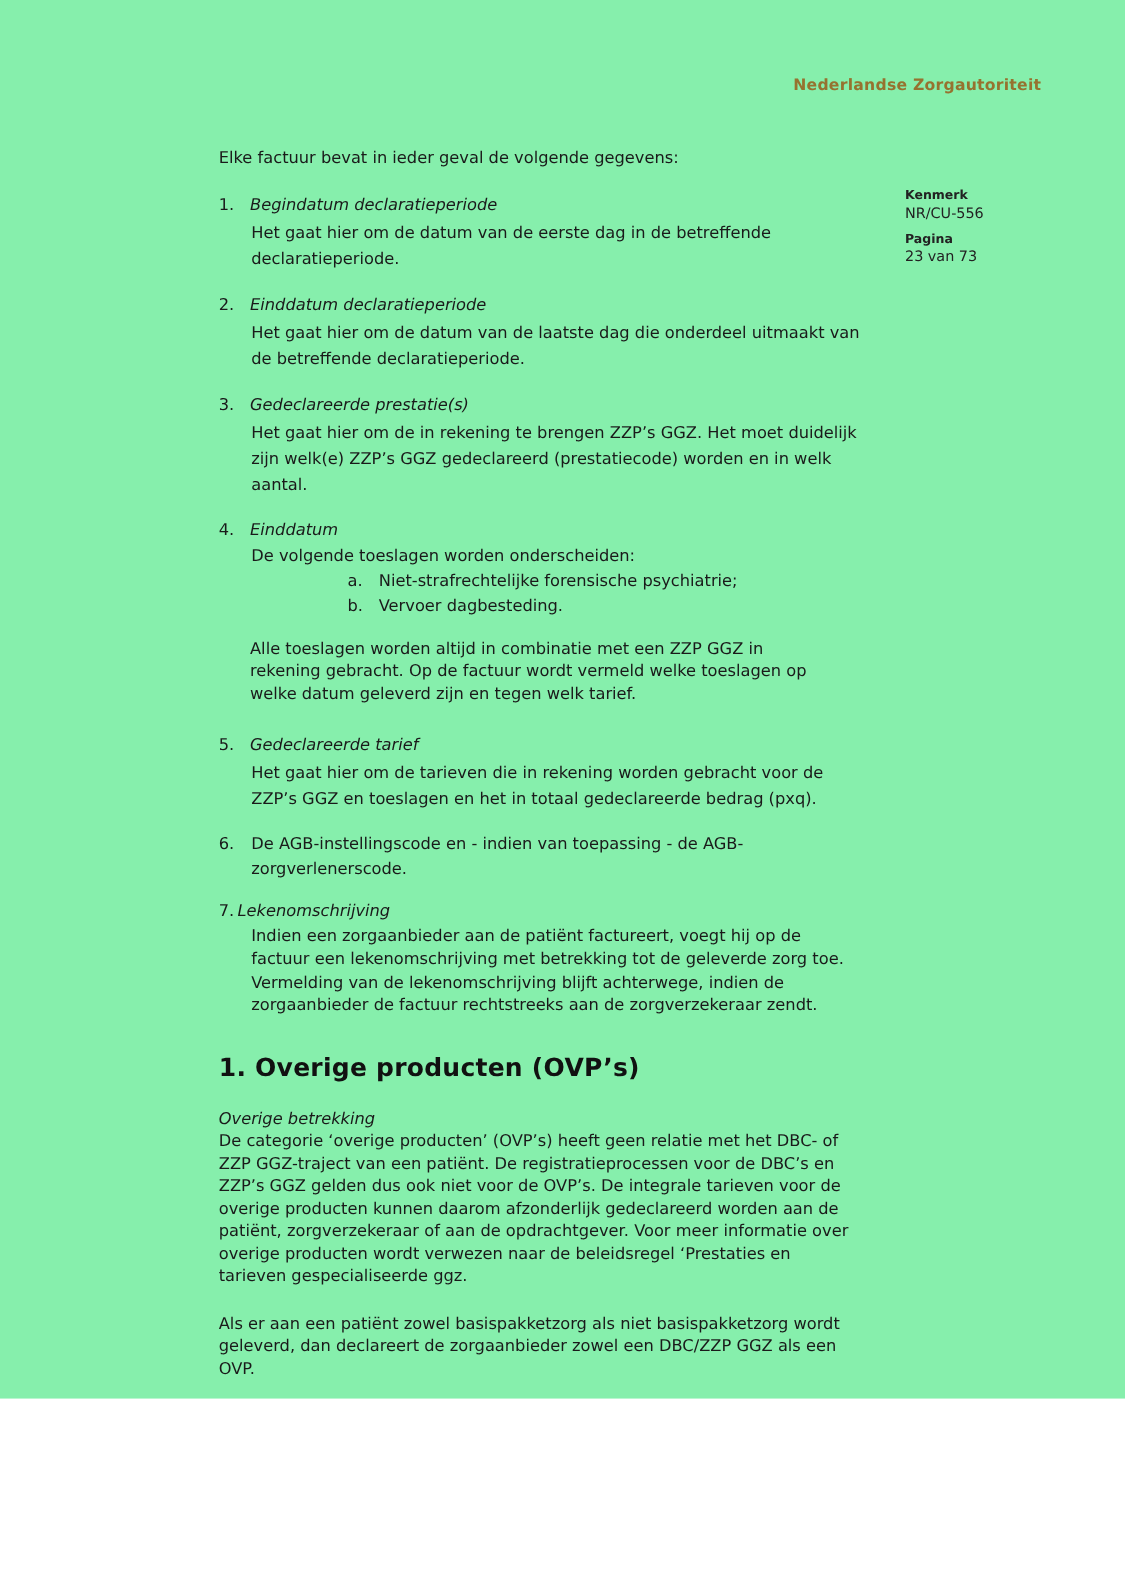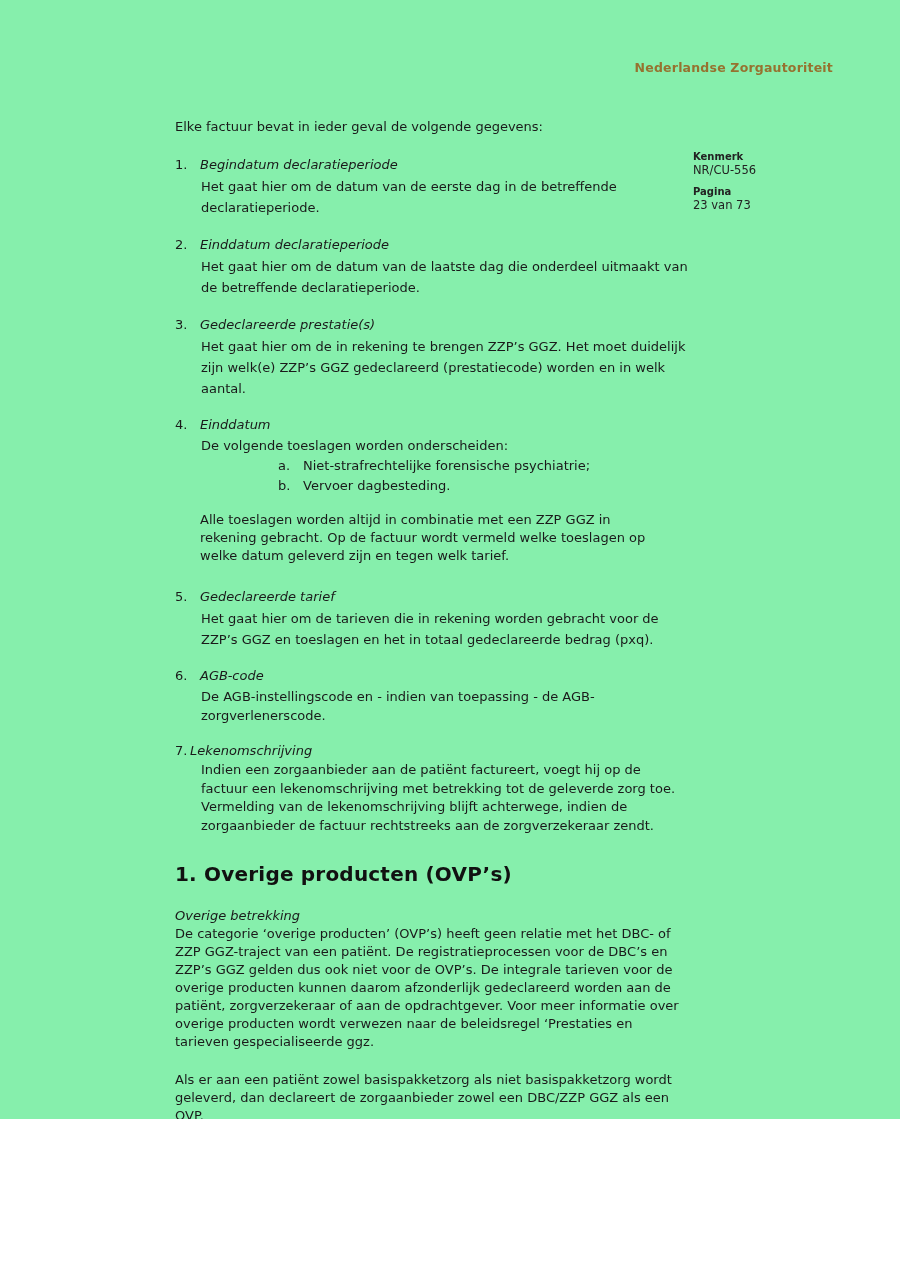--- a/index.html
+++ b/index.html
@@ -21,21 +21,21 @@
     position: absolute;
     top: 60px;
     right: 67px;
     font-size: 12.5px;
     font-weight: bold;
     letter-spacing: 0.2px;
   }
   
   .meta {
     position: absolute;
-    left: 693px;
+    left: 724px;
     top: 151px;
     width: 160px;
     font-size: 11.5px;
     line-height: 14px;
   }
   .meta-label {
     font-size: 10px;
     font-weight: bold;
     color: #222;
     line-height: 12px;
@@ -174,21 +174,20 @@
     <p class="note">Alle toeslagen worden altijd in combinatie met een ZZP GGZ in rekening gebracht. Op de factuur wordt vermeld welke toeslagen op welke datum geleverd zijn en tegen welk tarief.</p>
 
     <div class="item">
       <span class="num">5.</span>
       <div class="title">Gedeclareerde tarief</div>
       <p class="body">Het gaat hier om de tarieven die in rekening worden gebracht voor de ZZP’s GGZ en toeslagen en het in totaal gedeclareerde bedrag (pxq).</p>
     </div>
 
     <div class="item lh19">
       <span class="num">6.</span>
-      <div class="title">AGB-code</div>
       <p class="body">De AGB-instellingscode en - indien van toepassing - de AGB-zorgverlenerscode.</p>
     </div>
 
     <div class="item lh18 tight-num">
       <span class="num">7.</span>
       <div class="title">Lekenomschrijving</div>
       <p class="body">Indien een zorgaanbieder aan de patiënt factureert, voegt hij op de factuur een lekenomschrijving met betrekking tot de geleverde zorg toe. Vermelding van de lekenomschrijving blijft achterwege, indien de zorgaanbieder de factuur rechtstreeks aan de zorgverzekeraar zendt.</p>
     </div>
 
     <h1 class="chapter-heading">1. Overige producten (OVP’s)</h1>

